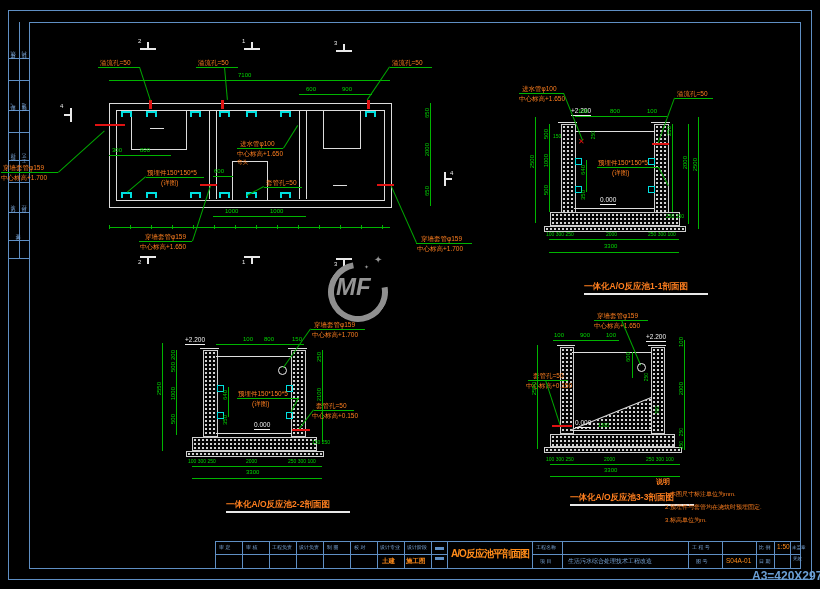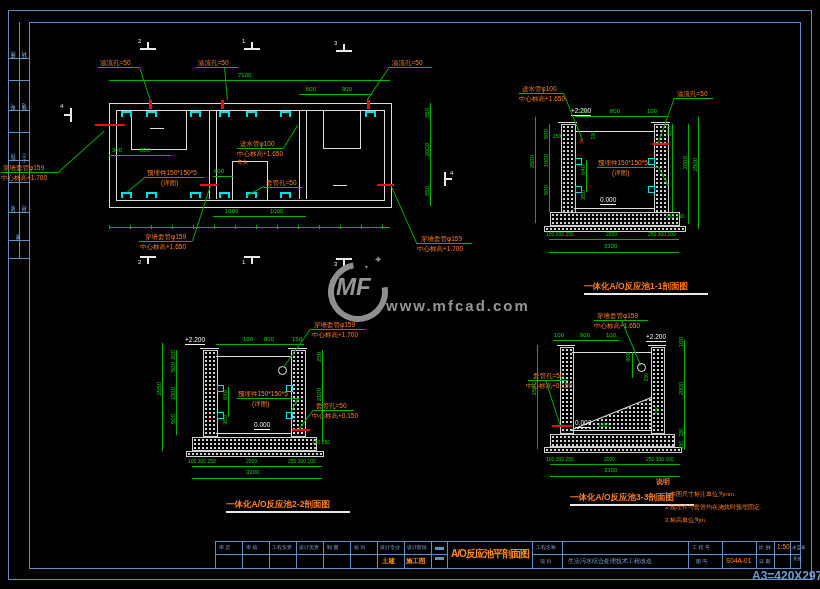--- a/index.html
+++ b/index.html
@@ -345,21 +345,20 @@
   <span class="t o" style="left:656px;top:478px;font-weight:bold;font-size:7px;">说明</span>
   <span class="t o" style="left:665px;top:491px;font-size:6px;">1.本图尺寸标注单位为mm.</span>
   <span class="t o" style="left:665px;top:504px;font-size:6px;">2.预埋件与套管均在浇筑时预埋固定.</span>
   <span class="t o" style="left:665px;top:517px;font-size:6px;">3.标高单位为m.</span>
 
   <div style="position:absolute;left:322px;top:254px;width:215px;height:66px;">
     <div style="position:absolute;left:6px;top:8px;width:48px;height:48px;border:6px solid #8f8f8f;border-radius:50%;border-top-color:transparent;transform:rotate(35deg);"></div>
     <span class="t wm" style="left:14px;top:20px;font-size:24px;font-weight:bold;font-style:italic;">MF</span>
     <span class="t wm" style="left:52px;top:0px;font-size:10px;">✦</span>
     <span class="t wm" style="left:42px;top:10px;font-size:6px;">✦</span>
-    <span class="t wm" style="left:64px;top:44px;font-size:15px;font-weight:bold;letter-spacing:2px;">www.mfcad.com</span>
   </div>
 
   <div class="tb-line" style="left:215px;top:541px;width:585px;height:1px;"></div>
   <div class="tb-line" style="left:215px;top:554px;width:232px;height:1px;"></div>
   <div class="tb-line" style="left:532px;top:554px;width:268px;height:1px;"></div>
   <div class="tb-line" style="left:215px;top:541px;width:1px;height:27px;"></div>
   <div class="tb-line" style="left:242px;top:541px;width:1px;height:27px;"></div>
   <div class="tb-line" style="left:269px;top:541px;width:1px;height:27px;"></div>
   <div class="tb-line" style="left:296px;top:541px;width:1px;height:27px;"></div>
   <div class="tb-line" style="left:323px;top:541px;width:1px;height:27px;"></div>

